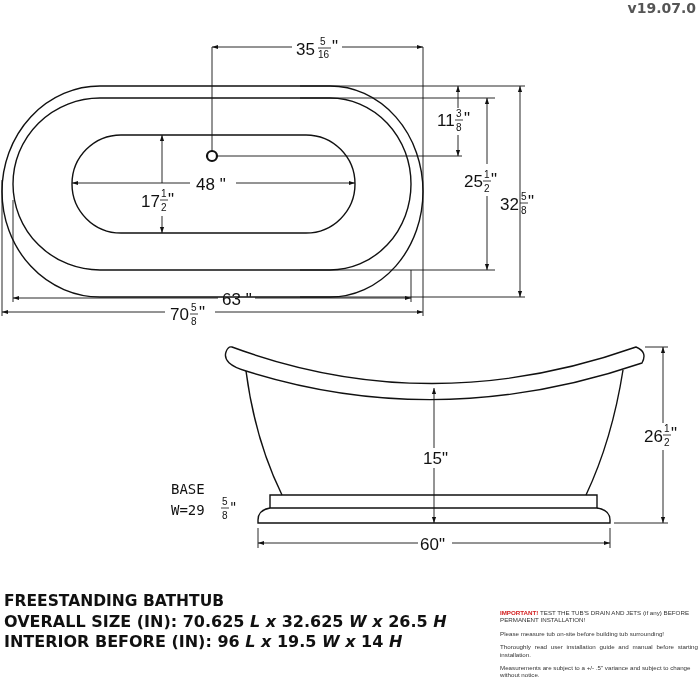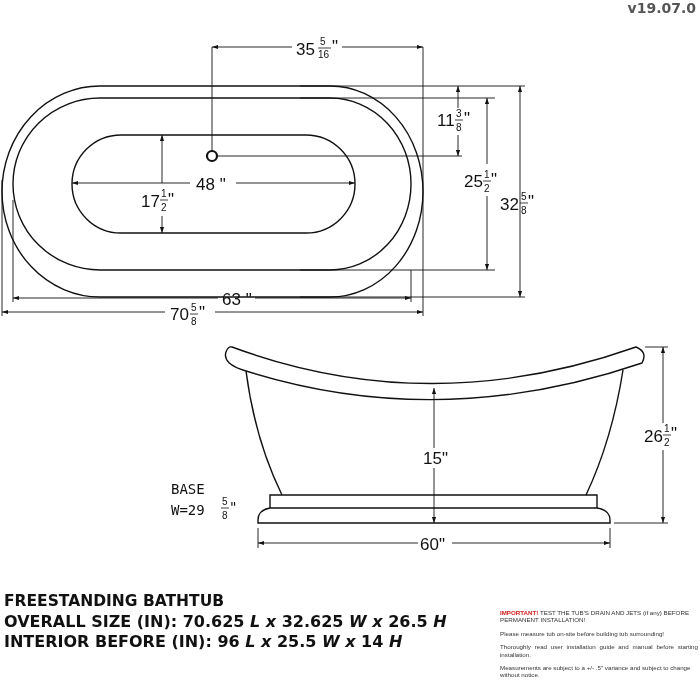--- a/index.html
+++ b/index.html
@@ -174,21 +174,21 @@
     </g>
   </g>
 </svg>
 
 <div class="title-block">
   <div class="subtitle">FREESTANDING BATHTUB</div>
   <div class="spec">
     <span>OVERALL SIZE (IN): </span><span>70.625</span> <i>L</i> <i>x</i> <span>32.625</span> <i>W</i> <i>x</i> <span>26.5</span> <i>H</i>
   </div>
   <div class="spec">
-    <span>INTERIOR BEFORE (IN): </span><span>96</span> <i>L</i> <i>x</i> <span>25.5</span> <i>W</i> <i>x</i> <span>14</span> <i>H</i>
+    <span>INTERIOR BEFORE (IN): </span><span>96</span> <i>L</i> <i>x</i> <span>19.5</span> <i>W</i> <i>x</i> <span>14</span> <i>H</i>
   </div>
 </div>
 
 <div class="notes">
   <p><span class="important">IMPORTANT!</span><span> TEST THE TUB'S DRAIN AND JETS (if any) BEFORE PERMANENT INSTALLATION!</span></p>
   <p>Please measure tub on-site before building tub surrounding!</p>
   <p class="just">Thoroughly read user installation guide and manual before starting installation.</p>
   <p>Measurements are subject to a +/- .5" variance and subject to change without notice.</p>
 </div>
 

